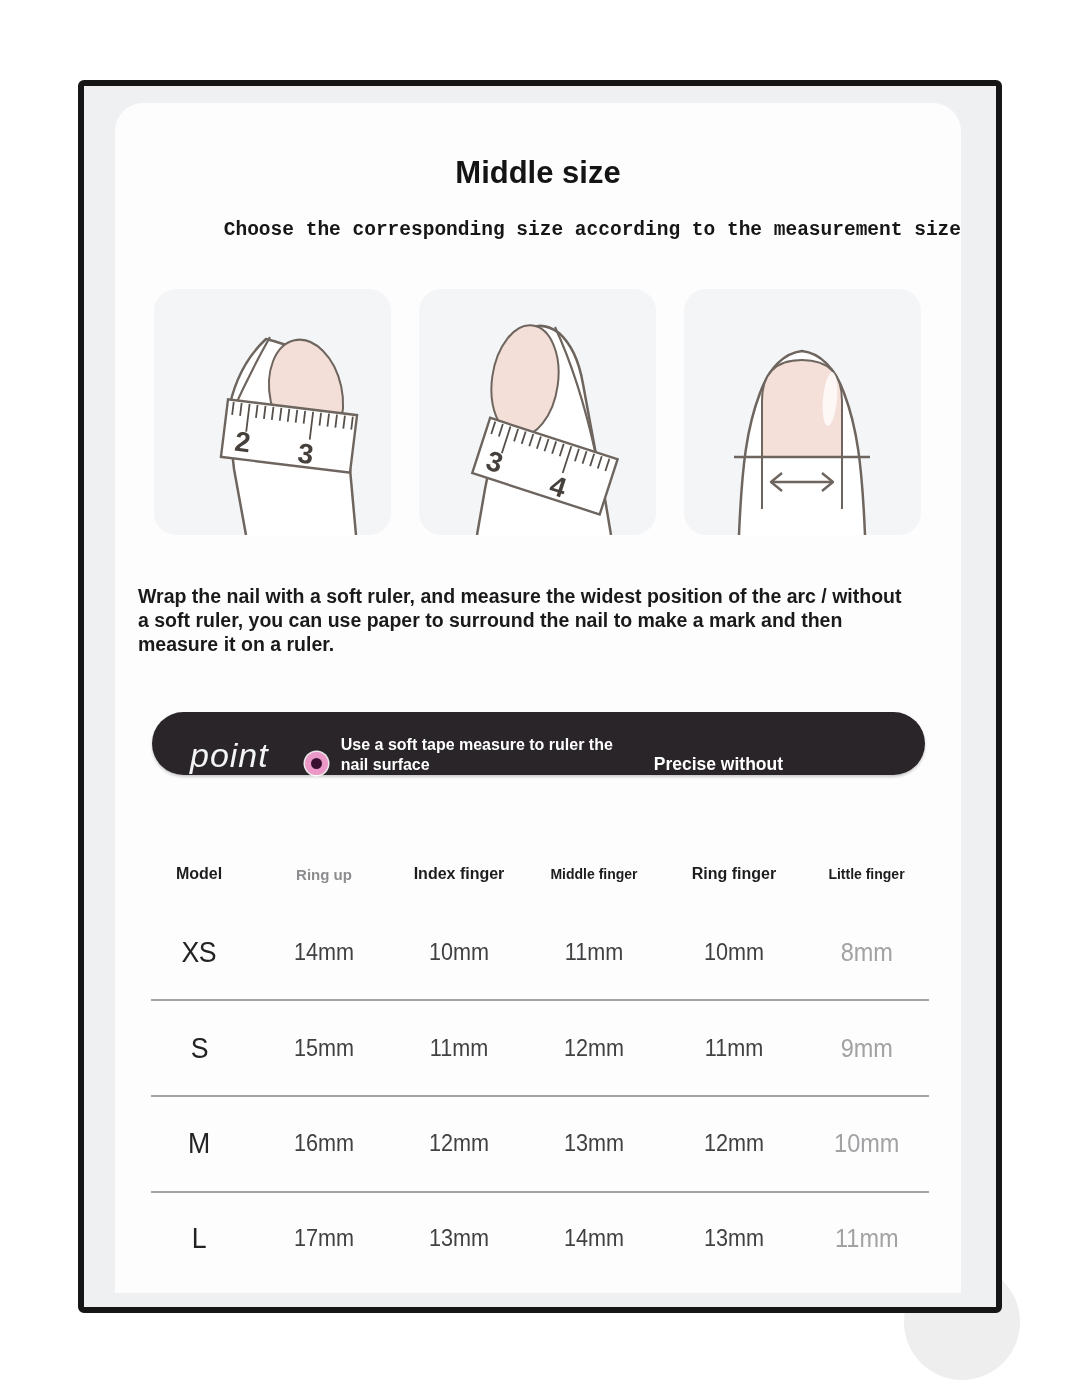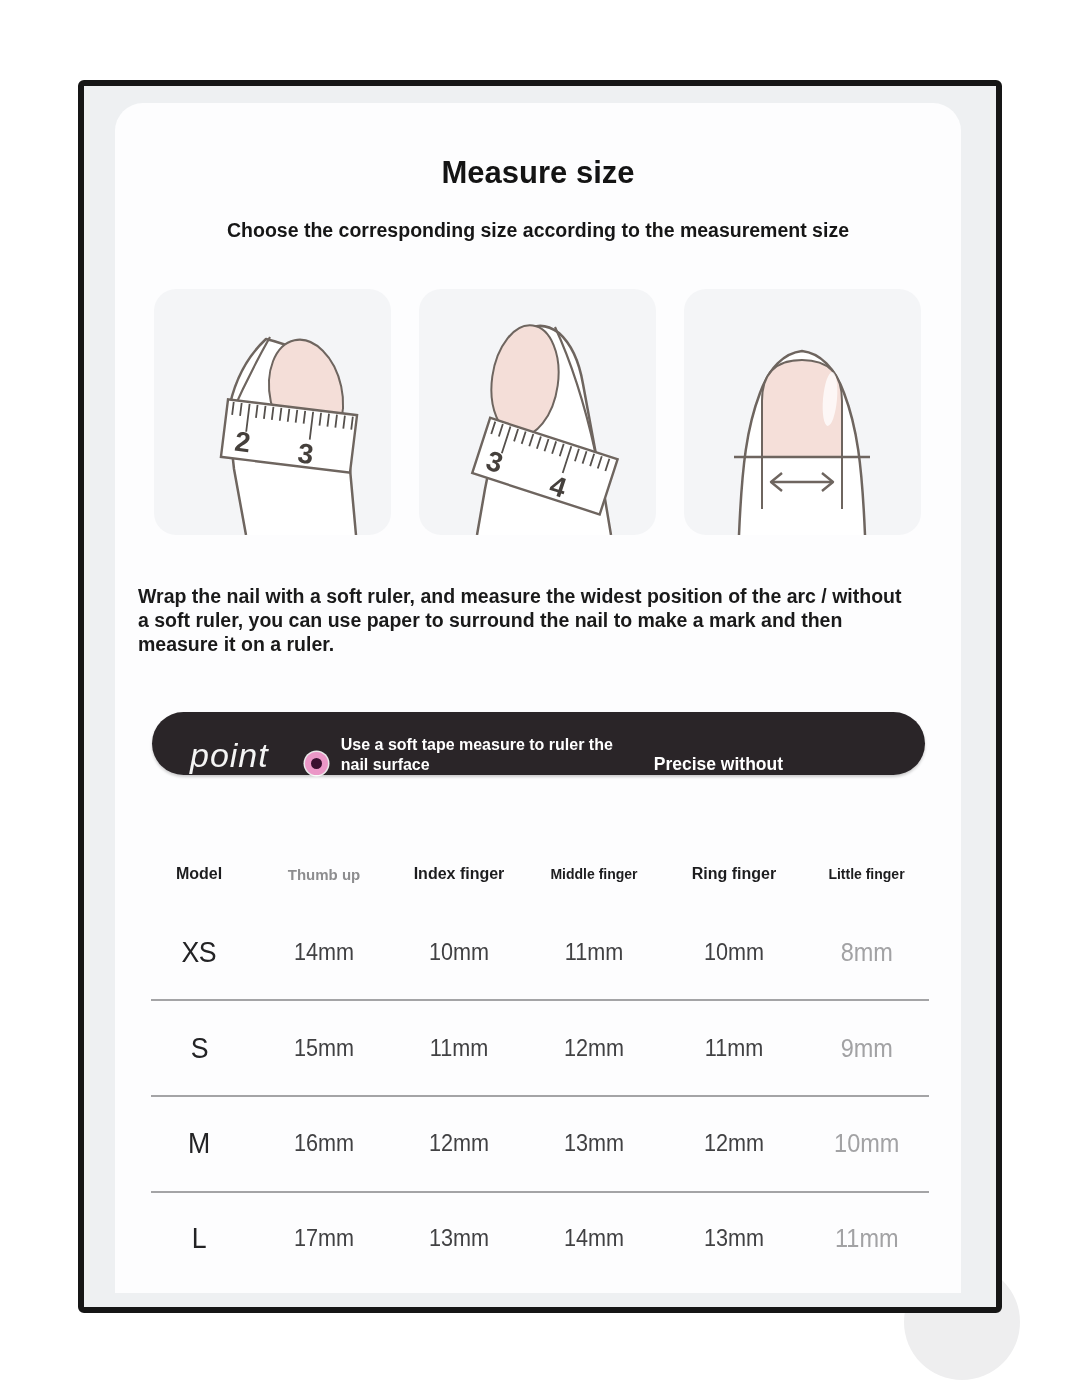--- a/index.html
+++ b/index.html
@@ -24,22 +24,22 @@
   .card {
     position:absolute; left:31px; top:17px; width:846px; height:1190px;
     background:#fdfdfe; border-radius:28px 28px 0 0;
   }
 
   .page-title {
     position:absolute; top:52px; left:0; width:100%; text-align:center;
     font-size:31px; font-weight:700; color:#141414; letter-spacing:0;
   }
   .page-subtitle {
-    position:absolute; top:116px; left:0; width:100%; text-align:center;
-    font-size:19.5px; font-weight:700; color:#161616;
+    position:absolute; top:116px; left:0; width:100%; text-align:right;
+    font-size:19.5px; font-weight:700; color:#161616;font-family:Liberation Mono, monospace;
   }
 
   .panels {
     position:absolute; top:186px; left:39px;
     display:flex; gap:28px;
   }
   .panel {
     width:237px; height:246px; background:#f4f5f7; border-radius:22px;
     overflow:hidden; flex:none;
   }
@@ -111,21 +111,21 @@
 </head>
 <body>
 
 <div class="canvas">
 
   <div class="watermark-circle"></div>
 
   <div class="frame">
     <div class="card">
 
-      <div class="page-title">Measure size</div>
+      <div class="page-title">Middle size</div>
       <div class="page-subtitle">Choose the corresponding size according to the measurement size</div>
 
       <div class="panels">
 
         <div class="panel">
           <svg width="237" height="246" viewBox="0 0 237 246">
             <path d="M 92 246 L 80 180 L 74 125 Q 82 78 112 50 Q 146 58 168 78 Q 184 94 188 124 L 196 180 L 202 246" fill="#ffffff" stroke="#6e655f" stroke-width="2.5" stroke-linejoin="round"></path>
             <ellipse cx="152" cy="105" rx="36" ry="55" transform="rotate(-12 152 105)" fill="#f4ded8" stroke="#6e655f" stroke-width="2"></ellipse>
             <path d="M 76 128 Q 95 85 116 48" fill="none" stroke="#6e655f" stroke-width="2.2"></path>
             <g transform="rotate(7 135 147)">
@@ -172,21 +172,21 @@
         <span class="point-label">point</span>
         <span class="donut-icon"></span>
         <span class="banner-tip">Use a soft tape measure to ruler the nail surface</span>
         <span class="banner-right">Precise without</span>
       </div>
 
       <div class="size-table">
 
         <div class="t-row header-row">
           <span class="h-cell">Model</span>
-          <span class="h-cell h-thumb">Thumb up</span>
+          <span class="h-cell h-thumb">Ring up</span>
           <span class="h-cell">Index finger</span>
           <span class="h-cell h-big">Middle finger</span>
           <span class="h-cell">Ring finger</span>
           <span class="h-cell h-big">Little finger</span>
         </div>
 
         <div class="t-row row-xs">
           <span class="model-cell">XS</span>
           <span class="value-cell">14mm</span>
           <span class="value-cell">10mm</span>

